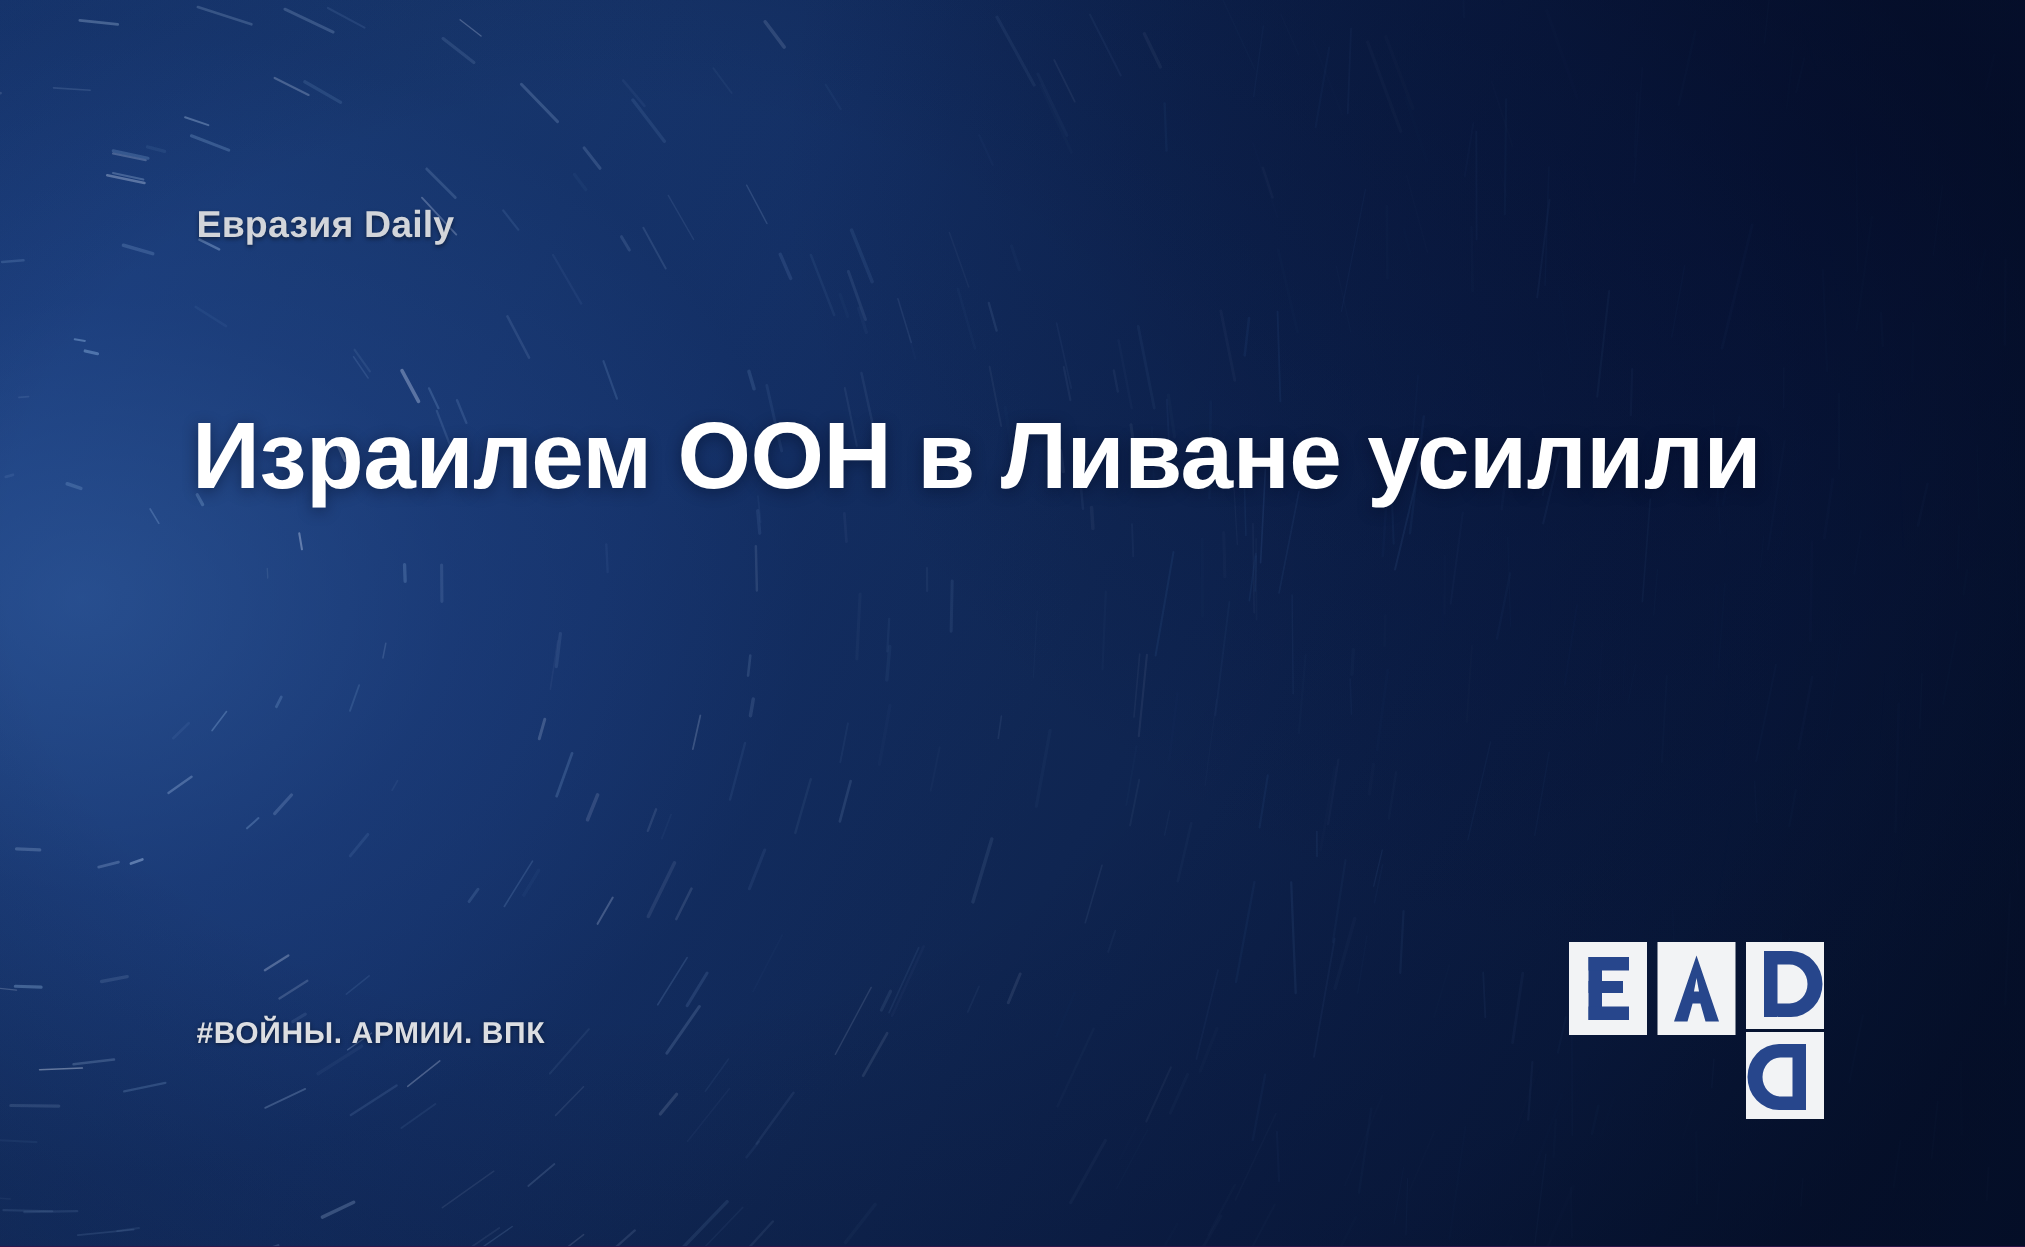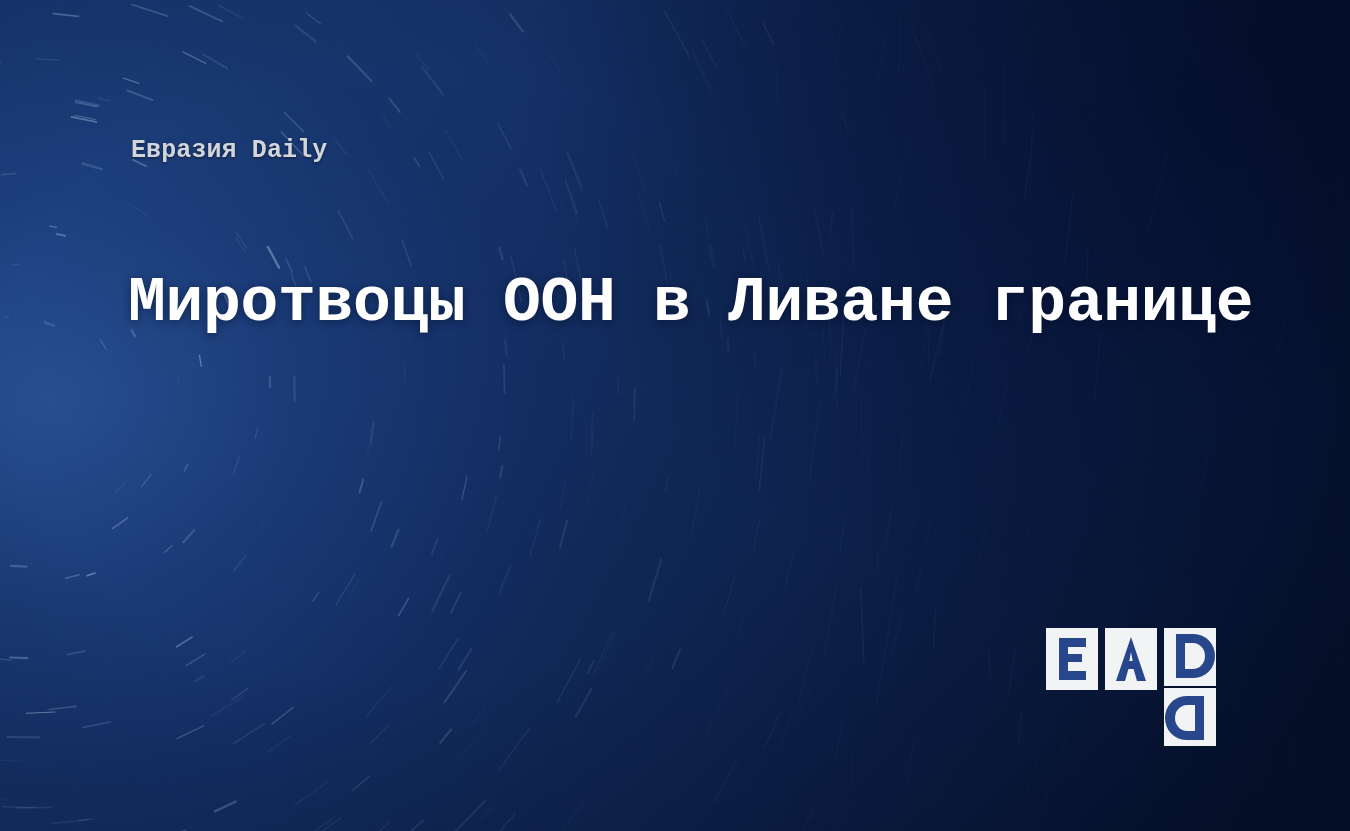--- a/index.html
+++ b/index.html
@@ -6,21 +6,21 @@
   html, body {
     margin: 0;
     padding: 0;
     background: #05102c;
   }
   #card {
     position: relative;
     width: 1350px;
     height: 831px;
     overflow: hidden;
-    font-family: Liberation Mono, monospace;
+    font-family: Liberation Sans, sans-serif;
     background: #701a75;
     user-select: none;
   }
 
   
   #bg-photo {
     position: absolute;
     inset: 0;
     width: 100%;
     height: 100%;
@@ -647,23 +647,24 @@
         <line x1="918.1" y1="499.9" x2="925.1" y2="446.8" stroke="#3b6aa8" stroke-width="1.90" stroke-opacity="0.123" stroke-linecap="round"></line>
       </g>
   </svg>
   <div id="bg-vignette"></div>
 
   <div id="content">
 
     <div id="site-name">Евразия Daily</div>
 
     <h1 id="headline">
-      <span class="line">Миротвоцы ООН в Ливане границе</span>
+      <span class="line">Израилем ООН в Ливане усилили</span>
     </h1>
 
+    <div id="category">#ВОЙНЫ. АРМИИ. ВПК</div>
 
     <div id="logo">
       <svg width="174" height="120" viewBox="0 0 174 120" aria-hidden="true">
 
         <g>
           <rect x="0" y="0" width="52" height="62" fill="#f2f3f5"></rect>
           <g fill="#27468c">
             <rect x="13" y="10" width="9" height="42"></rect>
             <rect x="13" y="10" width="27" height="9"></rect>
             <rect x="13" y="26" width="23" height="8"></rect>

